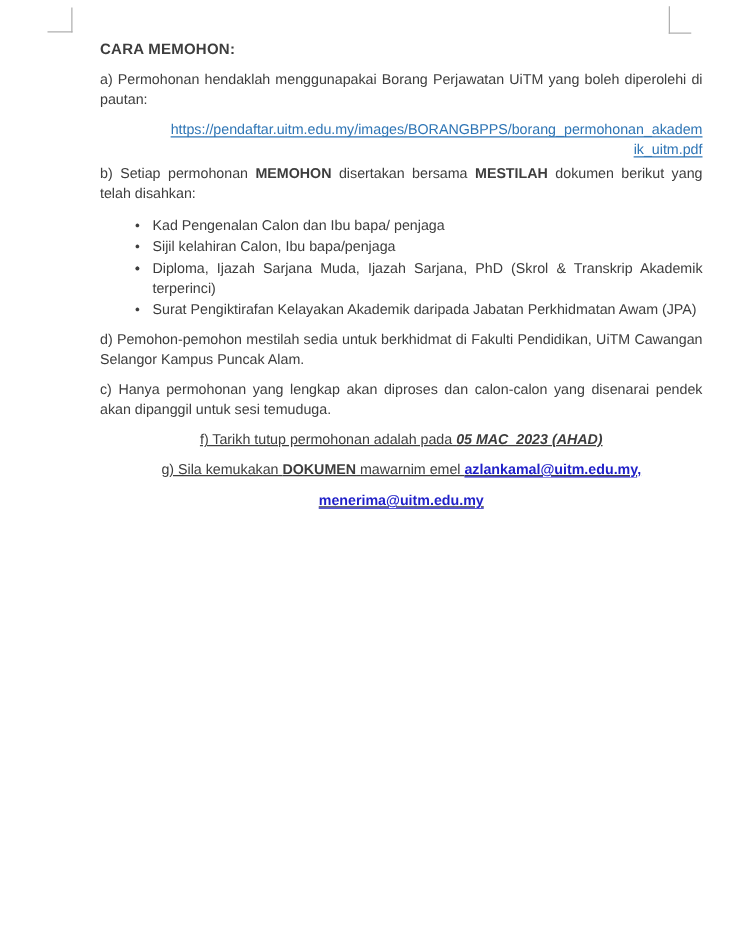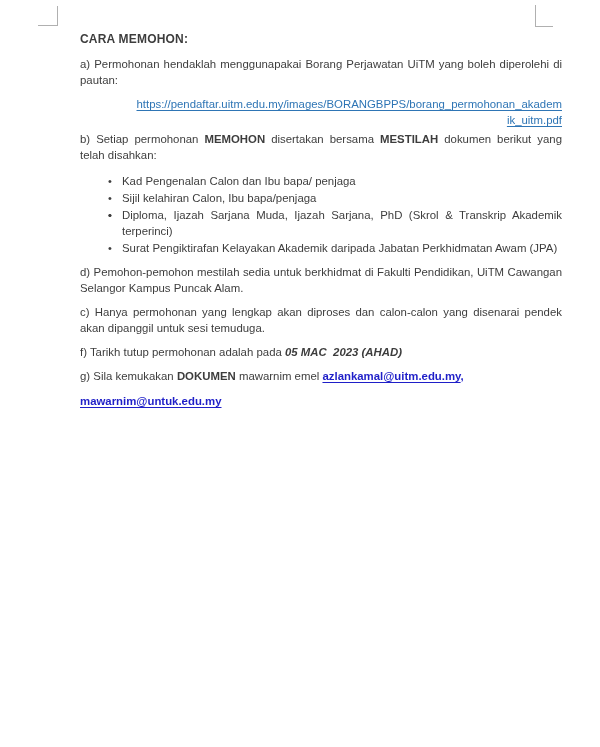--- a/index.html
+++ b/index.html
@@ -30,21 +30,21 @@
     border-bottom:1px solid var(--crop);
   }
   .content{
     position:absolute;left:59px;top:31px;width:482px;
     font-size:11.4px;line-height:16px;color:var(--text);margin-left:21px;
   }
   .heading{
     margin:0 0 9px 0;font-size:12px;font-weight:bold;letter-spacing:.2px;
   }
   .para{margin:0 0 8px 0;text-align:justify;}
-  .para.left{text-align:left;}
+  .para.left{text-align:center;text-decoration:underline;}
   .para.prewrap{white-space:pre-wrap;}
   .link-para{
     margin:0 0 3px 0;text-align:right;
     white-space:pre-wrap;word-break:break-all;
   }
   .para-g{margin-bottom:9px;}
   .bullets{
     list-style:none;margin:10px 0 8px 0;padding:0;
   }
   .bullets li{
@@ -88,15 +88,15 @@
 
     <p class="para"><span>d) Pemohon-pemohon mestilah sedia untuk berkhidmat di Fakulti Pendidikan, UiTM Cawangan Selangor Kampus Puncak Alam.</span></p>
 
     <p class="para"><span>c) Hanya permohonan yang lengkap akan diproses dan calon-calon yang disenarai pendek akan dipanggil untuk sesi temuduga.</span></p>
 
 
     <p class="para left prewrap"><span>f) Tarikh tutup permohonan adalah pada </span><span class="b i">05 MAC  2023 (AHAD)</span></p>
 
     <p class="para left para-g"><span>g) Sila kemukakan </span><span class="b">DOKUMEN</span><span> mawarnim emel </span><a class="lnk email">azlankamal@uitm.edu.my</a><span class="c-email">,</span></p>
 
-    <p class="para left"><a class="lnk email">mawarnim@untuk.edu.my</a></p>
+    <p class="para left"><a class="lnk email">menerima@uitm.edu.my</a></p>
   </div>
 </div>
 
 </body></html>

